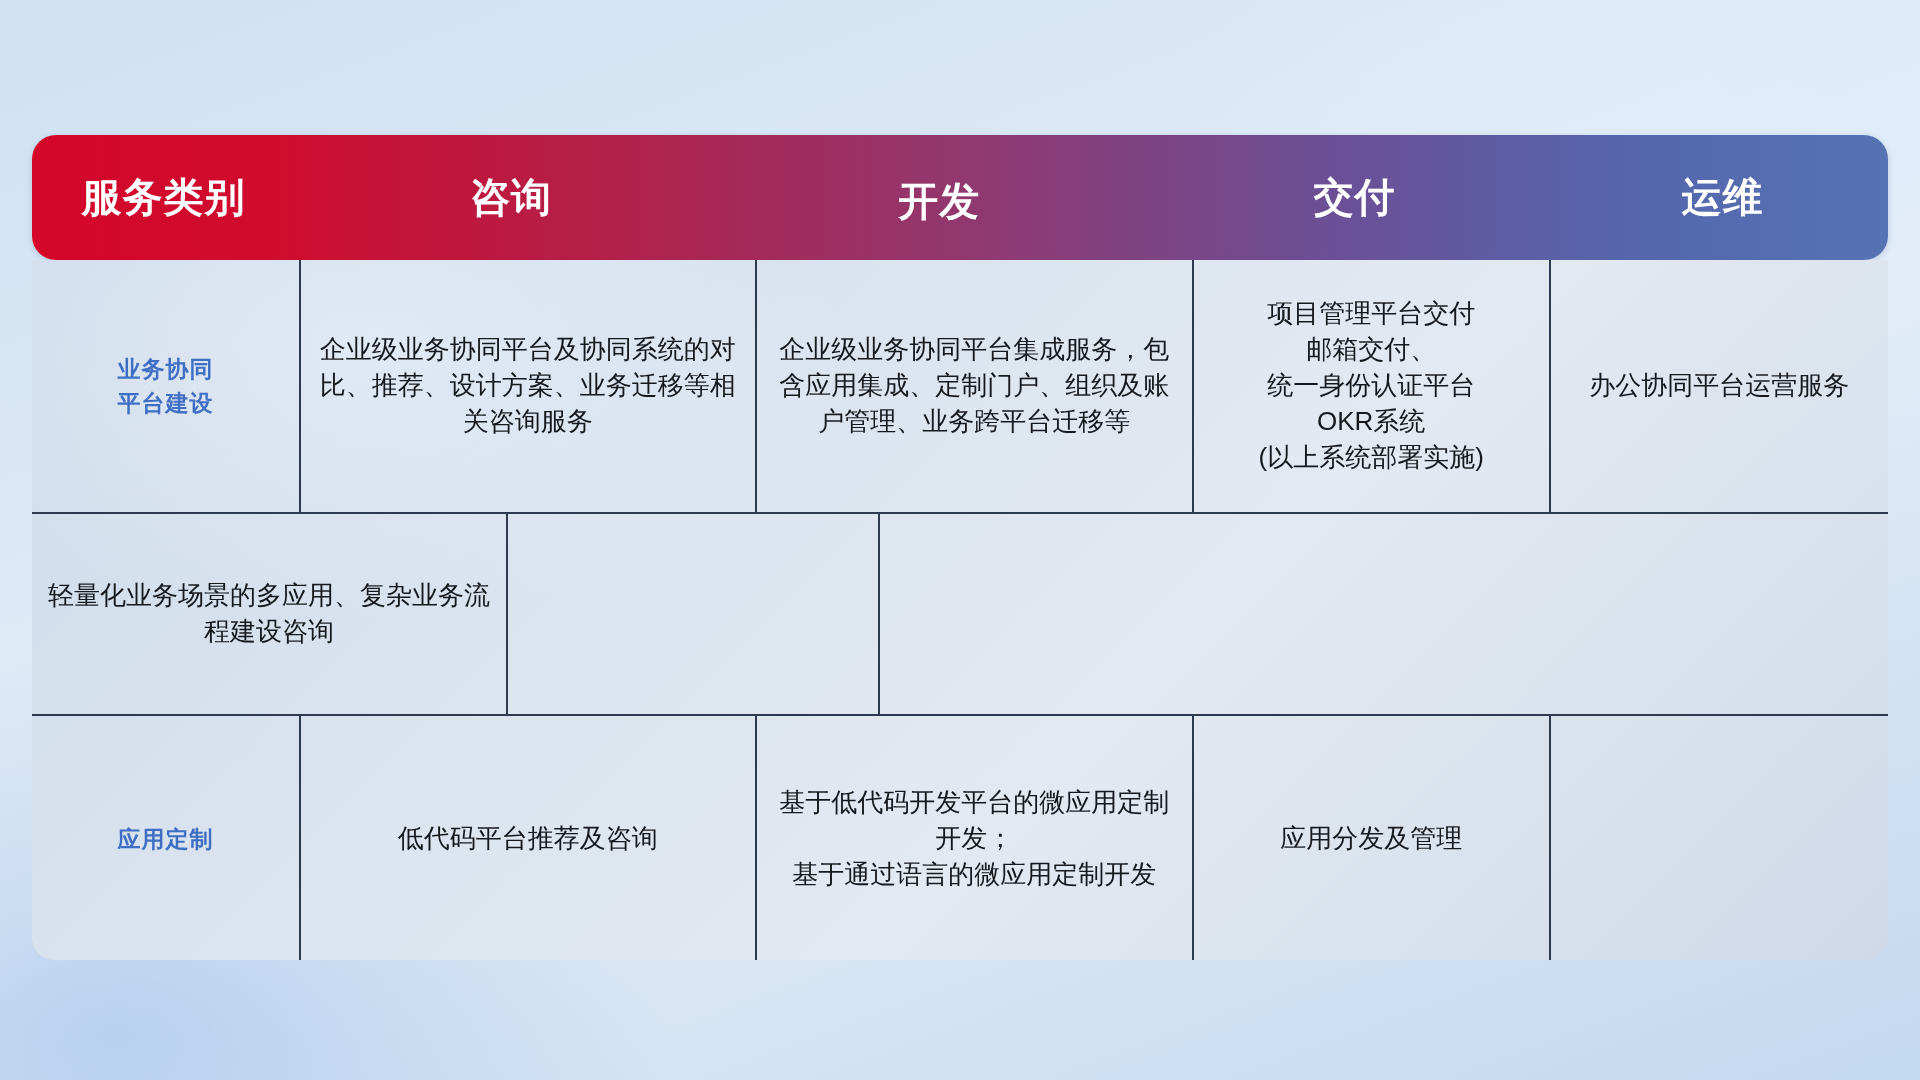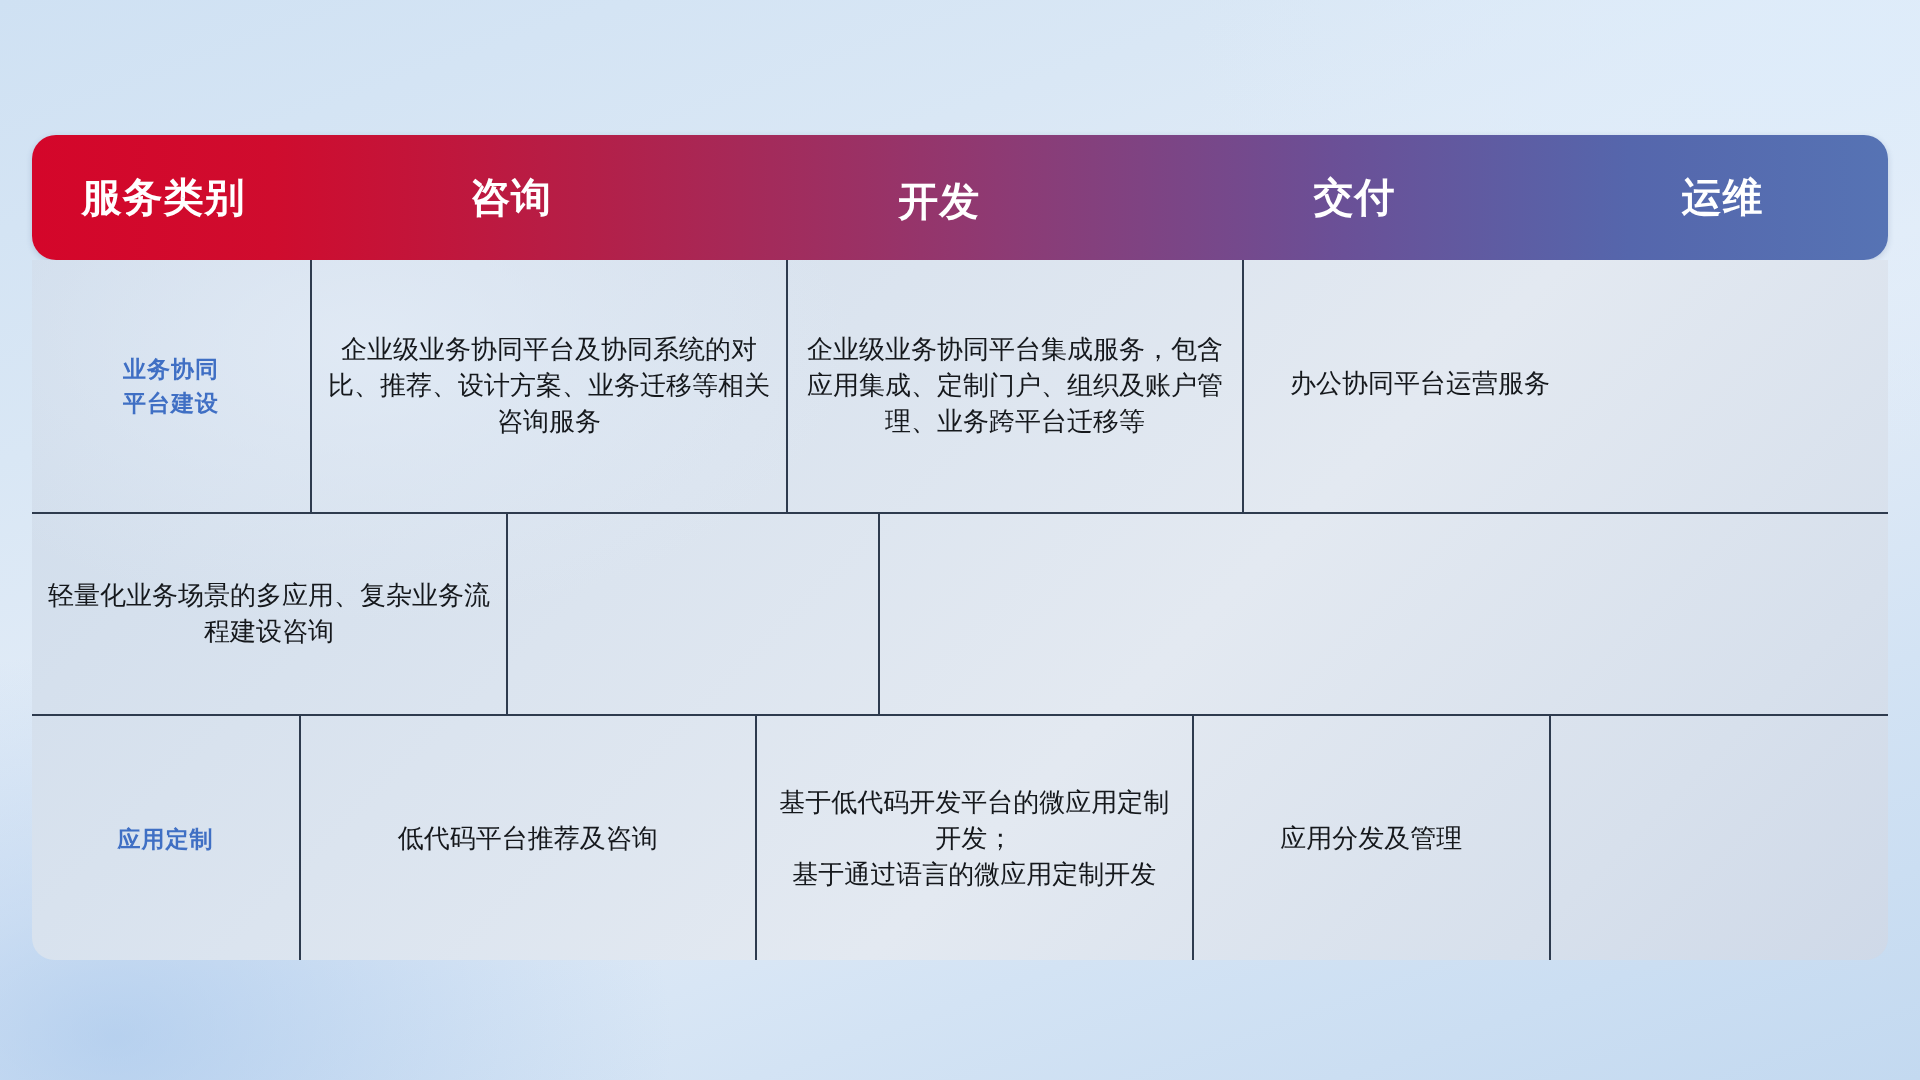--- a/index.html
+++ b/index.html
@@ -68,21 +68,21 @@
     font-size:26px;
     line-height:1.38;
   }
   .cell.vline{border-right:2px solid #2e3b4e;}
 
   
   .c0{width:280px;}
   .c1{width:476px;}
   .c2{width:456px;}
   .c3{width:372px;}
-  .c4{width:352px;font-family:Liberation Mono, monospace;}
+  .c4{width:352px;}
 
   .catlabel{
     color:#3f6fc4;
     font-size:23px;
     font-weight:bold;
     line-height:1.5;
     letter-spacing:1px;
     text-align:right;
   }
 
@@ -107,20 +107,21 @@
   </div>
 
   <div class="tbody">
 
     <div class="trow r1">
       <div class="cell c0 vline">
         <div class="catlabel">业务协同<br>平台建设</div>
       </div>
       <div class="cell c1 vline">企业级业务协同平台及协同系统的对比、推荐、设计方案、业务迁移等相关咨询服务</div>
       <div class="cell c2 vline">企业级业务协同平台集成服务，包含应用集成、定制门户、组织及账户管理、业务跨平台迁移等</div>
+      <div class="cell c3 vline">项目管理平台交付<br>邮箱交付、<br>统一身份认证平台<br>OKR系统<br>(以上系统部署实施)</div>
       <div class="cell c4">办公协同平台运营服务</div>
     </div>
 
     <div class="trow r2">
       <div class="cell c1 vline">轻量化业务场景的多应用、复杂业务流程建设咨询</div>
       <div class="cell c3 vline"></div>
       <div class="cell c4"></div>
     </div>
 
     <div class="trow r3">

